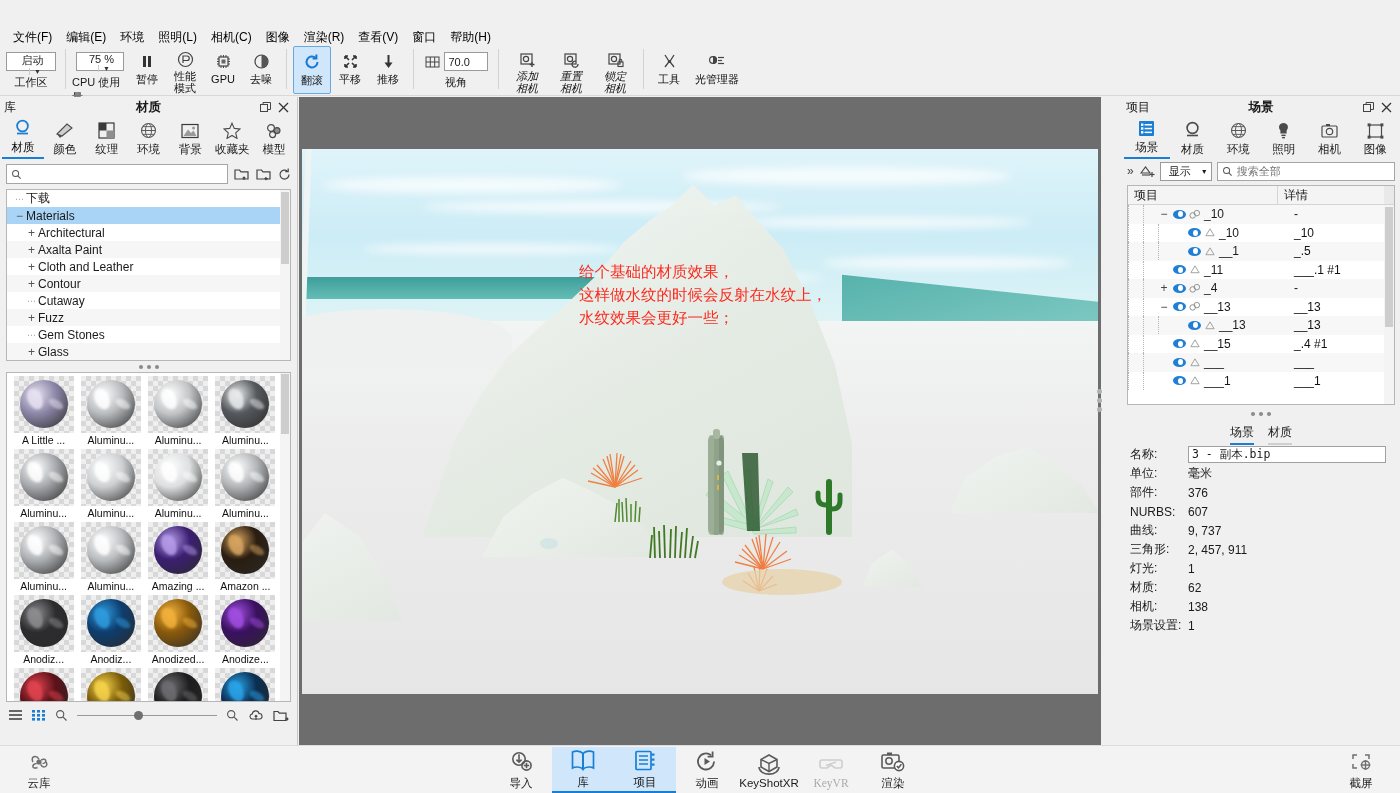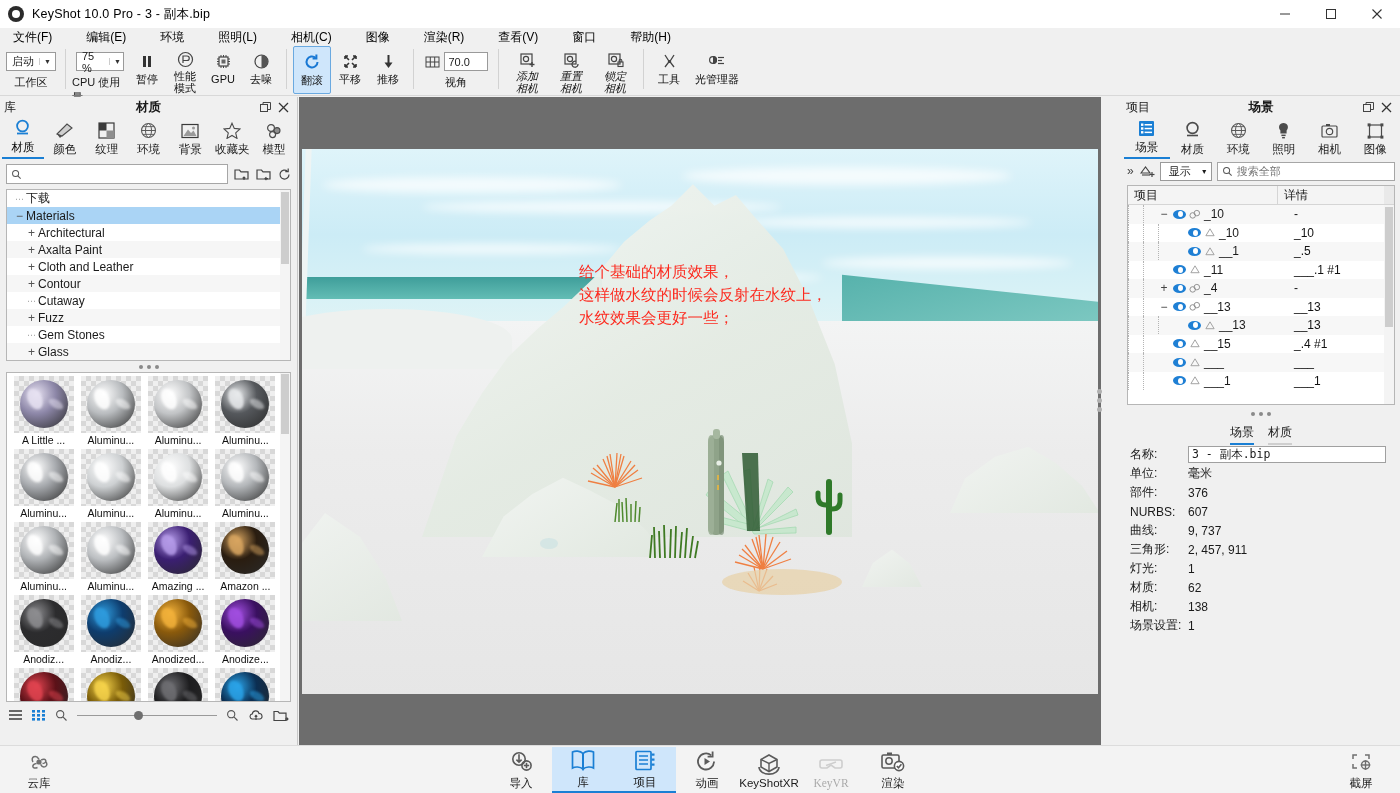--- a/index.html
+++ b/index.html
@@ -20,38 +20,38 @@
     border-radius:50%; background:#2b2b2b; position:relative; flex:none;}
   .tb-icon::after { content:""; position:absolute; left:4px; top:4px; width:8px;height:8px;
     border-radius:50%; background:#ffffff; }
   .tb-title { font-size:12.5px; color:#000; letter-spacing:.2px; }
   .tb-ctrls { margin-left:auto; display:flex; height:28px; }
   .tb-btn { width:46px; height:28px; display:flex; align-items:center; justify-content:center;
      font-size:13px; color:#333; }
 
   
   .menubar { position:absolute; left:0; top:28px; width:1204px; height:18px;
-    background:#f0f0f0; display:flex; align-items:center; padding-left:6px;gap:20px; }
+    background:#f0f0f0; display:flex; align-items:center; padding-left:6px; }
   .menu-item { font-size:12px; padding:1px 7px; color:#000; white-space:nowrap;}
 
   
   .toolbar { position:absolute; left:0; top:46px; width:1400px; height:50px;
      background:#f0f0f0; display:flex; align-items:flex-start; padding-left:3px;
      border-bottom:1px solid #d8d8d8; }
   .tgroup { display:flex; align-items:flex-start; height:50px; }
   .tsep { width:1px; height:40px; background:#d2d2d2; margin:3px 6px 0 6px; }
   .titem { width:38px; height:48px; display:flex; flex-direction:column; align-items:center;
      justify-content:flex-start; padding-top:4px; cursor:default; }
   .titem .ic { height:22px; display:flex; align-items:center; justify-content:center; }
   .titem .lb { font-size:11px; line-height:11.5px; text-align:center; margin-top:2px; color:#111;}
   .titem.w2 { width:44px;font-style:italic; }
   .titem.sel { background:#cfe6fb; border:1px solid #6aa9e0; border-radius:2px; }
   .titem.sel .ic svg { stroke:#1878d4; }
   .dd { height:19px; border:1px solid #9a9a9a; background:#fff; display:flex; align-items:center;
-     font-size:11px; padding:0 2px 0 5px; margin-top:6px; }
+     font-size:11px; padding:0 2px 0 5px; margin-top:6px;flex-direction:column; }
   .dd .arrow { margin-left:5px; font-size:7px; color:#333; border-left:1px solid #ccc; padding-left:4px;}
   .ddwrap { display:flex; flex-direction:column; align-items:center; width:56px;}
   .ddwrap .lb { font-size:11px; margin-top:4px;}
   .numfield { height:19px; width:44px; border:1px solid #9a9a9a; background:#fff; font-size:11px;
      display:flex; align-items:center; padding-left:4px; margin-top:6px;}
 
   
   .libpanel { position:absolute; left:0; top:97px; width:298px; height:648px; background:#f0f0f0;
      border-right:1px solid #c8c8c8; }
   .panelhead { height:20px; display:flex; align-items:center; position:relative; padding:0 4px;
@@ -180,42 +180,20 @@
   .dcenter { position:absolute; left:490px; display:flex; }
   .dright { position:absolute; right:8px;text-align:center; }
   .dleft { position:absolute; left:8px; }
   svg { display:block; }
 </style>
 </head>
 <body>
 
 <div class="app">
 
-  <div class="titlebar">
-    <div class="tb-icon"></div>
-    <div class="tb-title">KeyShot 10.0 Pro  - 3 - 副本.bip</div>
-    <div class="tb-ctrls">
-      <div class="tb-btn">
-        <svg width="12" height="12" viewBox="0 0 12 12">
-            <line x1="1" y1="6" x2="11" y2="6" stroke="#333" stroke-width="1"></line>
-          </svg>
-      </div>
-      <div class="tb-btn">
-        <svg width="12" height="12" viewBox="0 0 12 12">
-            <rect x="1.5" y="1.5" width="9" height="9" fill="none" stroke="#333" stroke-width="1"></rect>
-          </svg>
-      </div>
-      <div class="tb-btn close">
-        <svg width="12" height="12" viewBox="0 0 12 12">
-            <line x1="1.5" y1="1.5" x2="10.5" y2="10.5" stroke="#333" stroke-width="1.1"></line>
-            <line x1="10.5" y1="1.5" x2="1.5" y2="10.5" stroke="#333" stroke-width="1.1"></line>
-          </svg>
-      </div>
-    </div>
-  </div>
 
   <div class="menubar" id="menubar">
       <div class="menu-item">文件(F)</div>
       <div class="menu-item">编辑(E)</div>
       <div class="menu-item">环境</div>
       <div class="menu-item">照明(L)</div>
       <div class="menu-item">相机(C)</div>
       <div class="menu-item">图像</div>
       <div class="menu-item">渲染(R)</div>
       <div class="menu-item">查看(V)</div>

